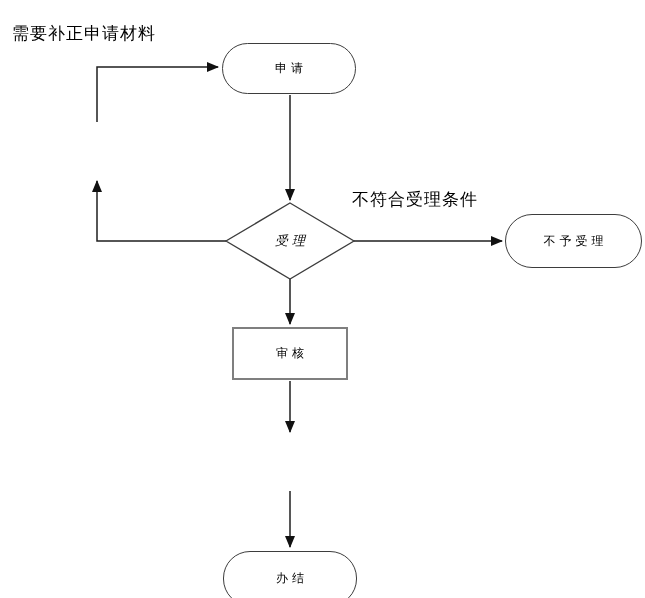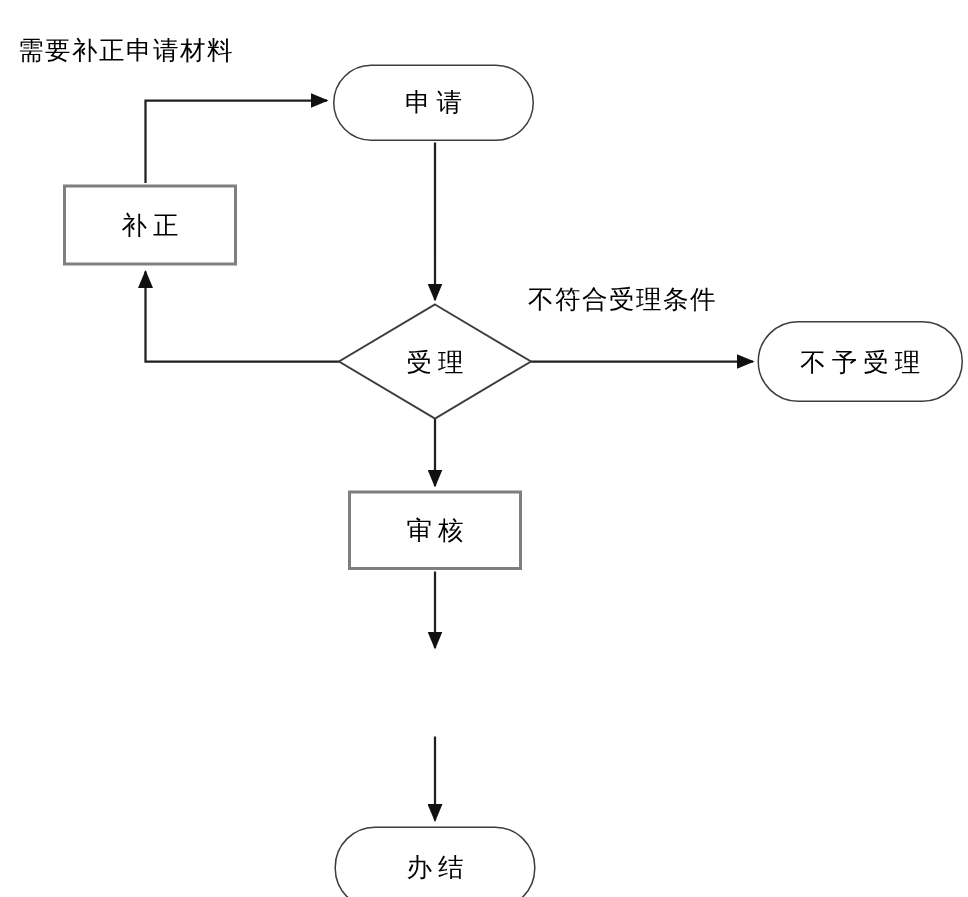--- a/index.html
+++ b/index.html
@@ -24,42 +24,43 @@
     height: 598px;
   }
   .node {
     position: absolute;
     display: flex;
     align-items: center;
     justify-content: center;
     box-sizing: border-box;
     background: #ffffff;
     color: #000000;
-    font-size: 17px;
+    font-size: 12px;
     letter-spacing: 4px;
     text-indent: 4px;
     white-space: nowrap;
   }
   .stadium {
     border: 1.5px solid #3d3d3d;
     border-radius: 27px;
   }
   .rect {
     border: 2px solid #7f7f7f;
   }
   .diamond-label {
     position: absolute;
     display: flex;
     align-items: center;
     justify-content: center;
     color: #000000;
-    font-size: 17px;
+    font-size: 13px;
     letter-spacing: 4px;
     text-indent: 4px;
     background: transparent;
+    font-style: italic;
   }
   .float-label {
     position: absolute;
     color: #000000;
     font-size: 17px;
     letter-spacing: 1px;
     white-space: nowrap;
   }
   
   #node-apply      { left: 222px; top: 27px;  width: 134px; height: 51px; }
@@ -100,23 +101,20 @@
 
     <polygon points="290,187 354,225 290,263 226,225" fill="#ffffff" stroke="#3d3d3d" stroke-width="1.3"></polygon>
   </svg>
 
   <div class="float-label" id="label-top">需要补正申请材料</div>
 
   <div class="node stadium" id="node-apply">
     <span>申请</span>
   </div>
 
-  <div class="node rect" id="node-correction">
-    <span>补正</span>
-  </div>
 
   <div class="diamond-label" id="node-accept">
     <span>受理</span>
   </div>
 
   <div class="float-label" id="label-condition">不符合受理条件</div>
 
   <div class="node rect" id="node-review">
     <span>审核</span>
   </div>

